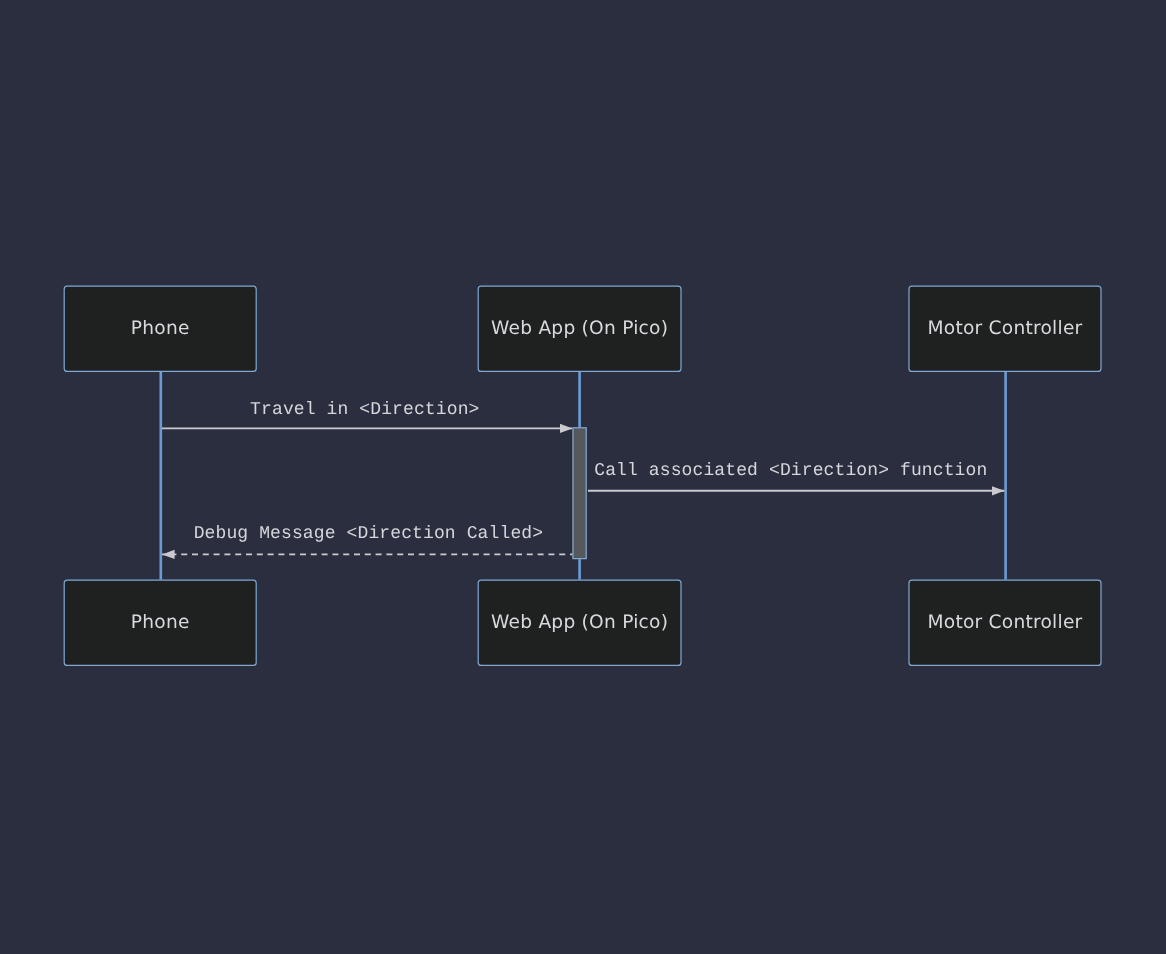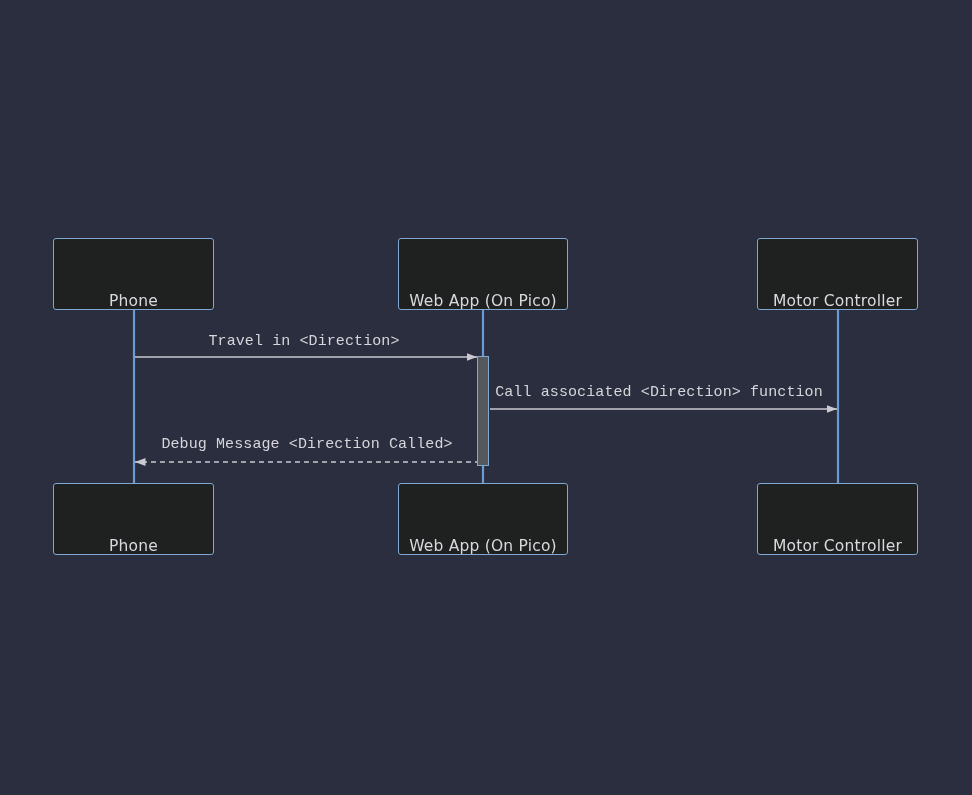--- a/index.html
+++ b/index.html
@@ -27,21 +27,21 @@
     height: 795px;
     display: block;
   }
   .actor-box {
     position: absolute;
     box-sizing: border-box;
     background: #1f2020;
     border: 1px solid #7fa8d4;
     border-radius: 3px;
     display: flex;
-    align-items: flex-end;
+    align-items: center;
     justify-content: center;
   }
   .actor-label {
     color: #d9d9de;
     font-size: 15.5px;
     font-family: "DejaVu Sans", "Liberation Sans", sans-serif;
     letter-spacing: 0.2px;
     white-space: nowrap;
     line-height: 1;
   }

